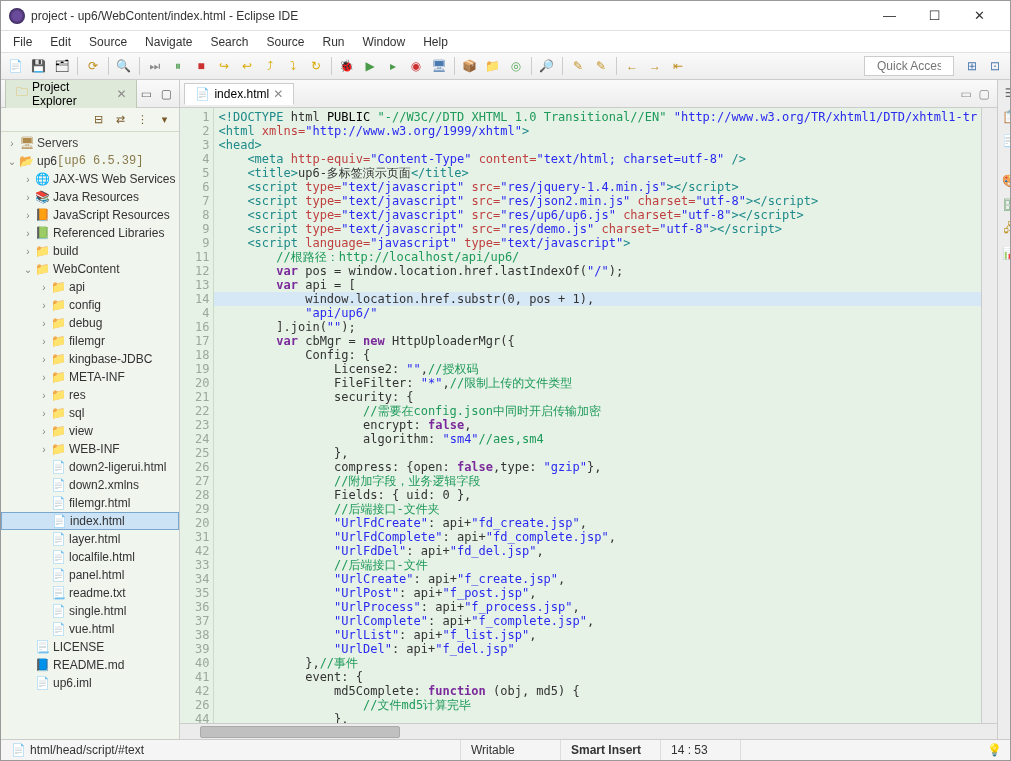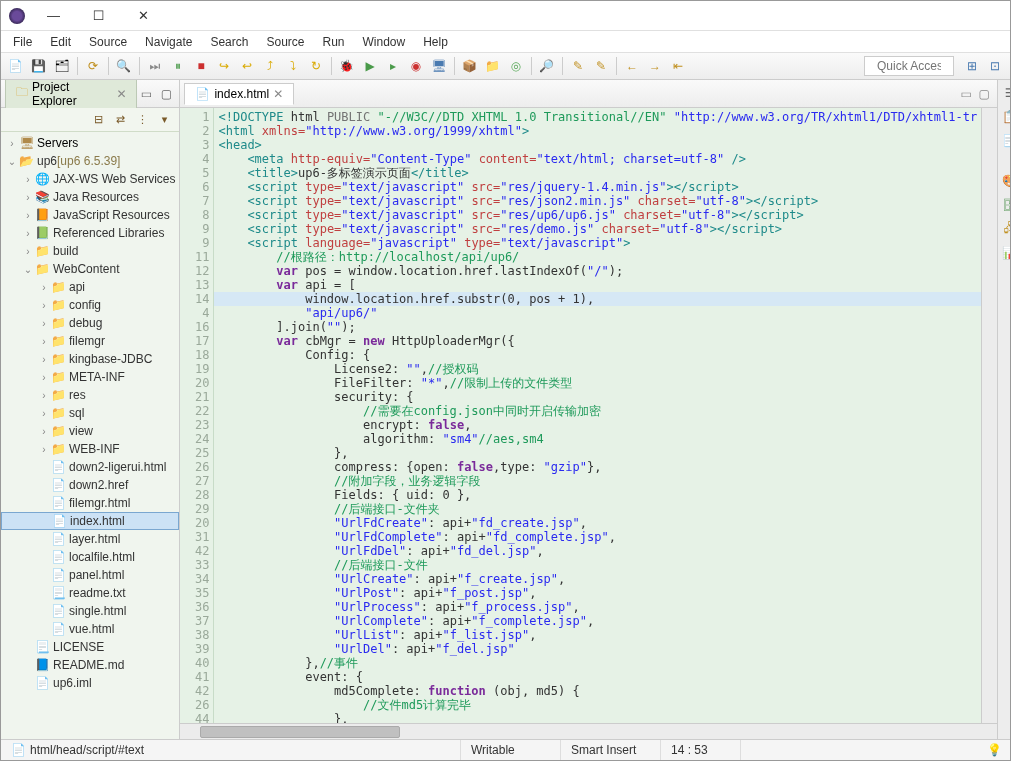--- a/index.html
+++ b/index.html
@@ -23,56 +23,57 @@
 .pane-toolbar { margin-left: auto; display: flex; gap: 2px; }
 .pane-toolbar .mini { width: 18px; height: 18px; display: flex; align-items: center; justify-content: center; font-size: 12px; color: #666; }
 .pane-subtool { height: 24px; background: #f2f6ef; border-bottom: 1px solid #d0dcc8; display: flex; align-items: center; justify-content: flex-end; padding: 0 6px; gap: 4px; }
 .pane-subtool .mini { width: 18px; height: 18px; display: flex; align-items: center; justify-content: center; font-size: 11px; color: #7a5a2a; }
 .tree { flex: 1; overflow: auto; padding: 2px 0; background: #f0f5ee; }
 .tree-row { display: flex; align-items: center; height: 18px; padding: 0 4px; font-size: 12px; color: #333; white-space: nowrap; }
 .tree-row.sel { background: #cce2f5; border: 1px solid #7aa7d0; }
 .tree-row .arrow { width: 14px; text-align: center; color: #888; font-size: 10px; }
 .tree-row .ficon { width: 16px; height: 16px; display: flex; align-items: center; justify-content: center; font-size: 12px; margin-right: 2px; }
 .ind0 { padding-left: 4px; } .ind1 { padding-left: 20px; } .ind2 { padding-left: 36px; }
-.dim { color: #8a7a4a; }
-.srv { color: #000000; }
+.dim { color: #8a7a4a; font-family: Liberation Mono, monospace; }
+.srv { color: #404040; }
 .centerpane { flex: 1; display: flex; }
 .editorwrap { flex: 1; display: flex; flex-direction: column; background: #fff; }
 .editor-tabrow { height: 28px; background: linear-gradient(#fafafa,#ededed); border-bottom: 1px solid #ccc; display: flex; align-items: center; padding: 0 4px; }
 .editor-tab { background: #fff; border: 1px solid #ccc; border-bottom: 1px solid #fff; padding: 3px 10px; font-size: 12px; display: flex; align-items: center; gap: 4px; }
 .editor-tab .x { color: #888; }
 .editor-tabrow .spacer { flex: 1; }
 .editor-body { flex: 1; display: flex; background: #e6f2e6; overflow: hidden; }
 .gutter { width: 34px; background: #e6f2e6; border-right: 1px solid #c8dcc8; text-align: right; padding: 2px 4px 2px 0; font-family: Consolas, monospace; font-size: 12px; color: #9aa99a; line-height: 14px; }
 .code { flex: 1; padding: 2px 4px; font-family: Consolas, monospace; font-size: 12px; line-height: 14px; white-space: pre; overflow: hidden; }
 .code .l { height: 14px; }
 .code .hl { background: #d6e8f5; display: block; margin-left: -4px; margin-right: -4px; padding-left: 4px; }
-.c-tag { color: #1e8a8a; } .c-attr { color: #c04040; } .c-str { color: #2a2af0; } .c-kw { color: #7a2a9a; font-weight: bold; } .c-com { color: #1e9a5a; } .c-text { color: #333; } .c-pub { color: #737373; }
+.c-tag { color: #1e8a8a; } .c-attr { color: #c04040; } .c-str { color: #2a2af0; } .c-kw { color: #7a2a9a; font-weight: bold; } .c-com { color: #1e9a5a; } .c-text { color: #333; } .c-pub { color: #000000; }
 .rightdock { width: 25px; background: #ededed; border-left: 1px solid #ccc; display: flex; flex-direction: column; align-items: center; padding-top: 4px; gap: 6px; }
 .rightdock .dicon { width: 18px; height: 18px; display: flex; align-items: center; justify-content: center; font-size: 12px; color: #666; }
 .scrollbar-h { height: 16px; background: #ececec; border-top: 1px solid #ccc; display: flex; align-items: center; }
 .scrollbar-h .thumb { width: 200px; height: 12px; background: #c0c0c0; border: 1px solid #aaa; margin-left: 20px; border-radius: 2px; }
 .scrollbar-v { width: 16px; background: #ececec; border-left: 1px solid #ccc; }
 .statusbar { height: 21px; background: #f5f5f5; border-top: 1px solid #ccc; display: flex; align-items: center; font-size: 12px; color: #333; }
 .statusbar .cell { padding: 0 10px; border-right: 1px solid #ddd; height: 100%; display: flex; align-items: center; }
 .statusbar .cell.first { flex: 0 0 460px; }
 .statusbar .cell.w1 { width: 100px; }
-.statusbar .cell.w2 { width: 100px; }
+.statusbar .cell.w2 { width: 100px; font-weight: bold; }
 .statusbar .cell.w3 { width: 80px; }
 .statusbar .spacer { flex: 1; }
 .statusbar .bulb { margin-right: 8px; color: #d9a900; }
 .folder-ico { color: #d9a83a; }
 .file-ico { color: #4a7ab0; }
 .pkg-ico { color: #b08a4a; }
 </style>
 </head>
 <body>
 
 <div class="titlebar">
   <div class="icon"></div>
+  <div class="title">project - up6/WebContent/index.html - Eclipse IDE</div>
   <div class="winbtns">
     <div class="winbtn">—</div>
     <div class="winbtn">☐</div>
     <div class="winbtn">✕</div>
   </div>
 </div>
 
 <div class="menubar">
   <div class="menuitem">File</div>
   <div class="menuitem">Edit</div>
@@ -239,21 +240,21 @@
           <span>WEB-INF</span>
         </div>
         <div class="tree-row ind2">
           <span class="arrow"></span>
           <span class="ficon file-ico">📄</span>
           <span>down2-ligerui.html</span>
         </div>
         <div class="tree-row ind2">
           <span class="arrow"></span>
           <span class="ficon file-ico">📄</span>
-          <span>down2.href</span>
+          <span>down2.xmlns</span>
         </div>
         <div class="tree-row ind2">
           <span class="arrow"></span>
           <span class="ficon file-ico">📄</span>
           <span>filemgr.html</span>
         </div>
         <div class="tree-row ind2 sel">
           <span class="arrow"></span>
           <span class="ficon file-ico">📄</span>
           <span>index.html</span>

